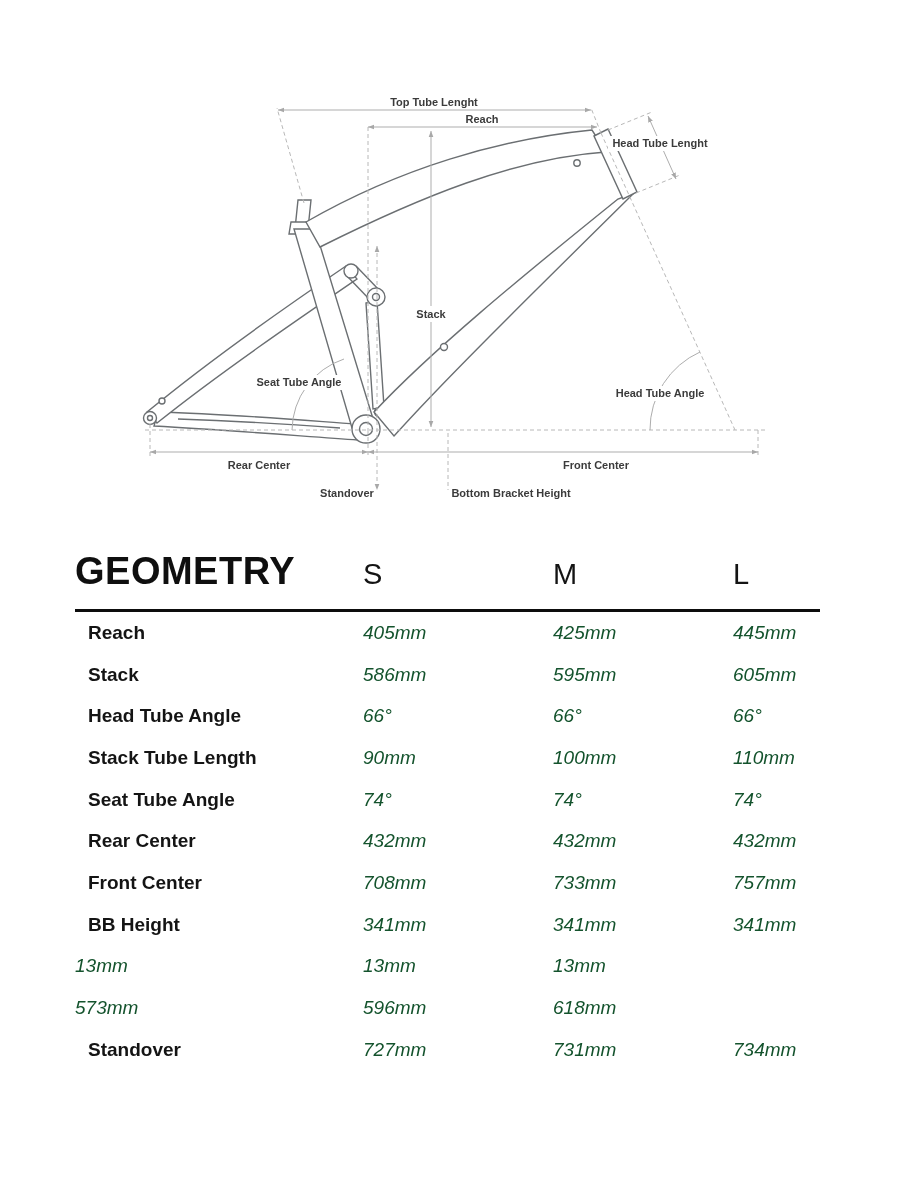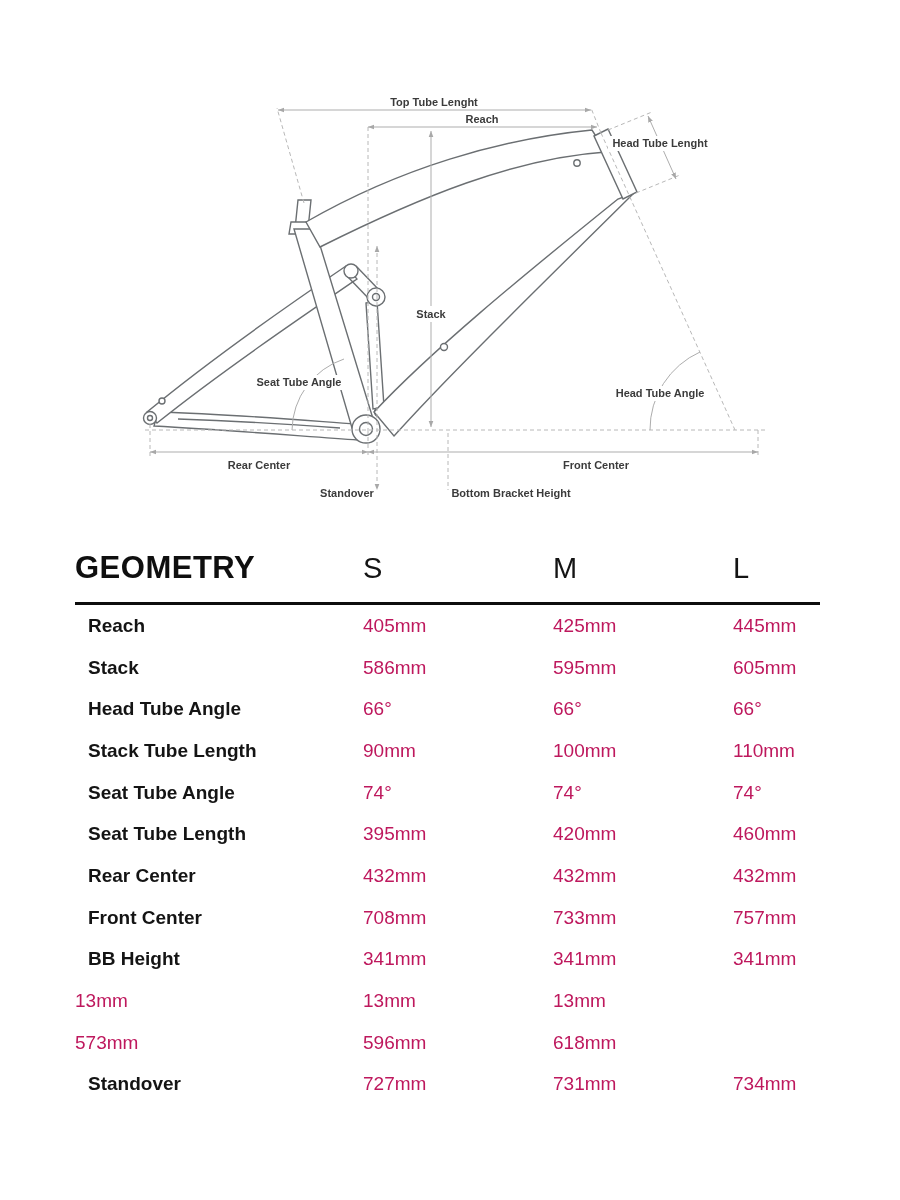--- a/index.html
+++ b/index.html
@@ -14,31 +14,31 @@
   svg { display:block; }
   svg text { font-family:"Liberation Sans", sans-serif; font-size:11px; font-weight:600; fill:#3b3b3b; }
 
   .table-wrap { width:745px; margin:30px 0 0 75px; }
   .thead {
     display:grid;
     grid-template-columns:288px 190px 180px 1fr;
     align-items:baseline;
     padding-bottom:16px;
   }
-  .t-title { font-size:31px; font-weight:800; letter-spacing:.5px; color:#0f0f0f; }
+  .t-title { font-size:38px; font-weight:800; letter-spacing:.5px; color:#0f0f0f; }
   .t-col { font-size:29px; font-weight:500; color:#141414; }
   .t-divider { height:0; border-top:3.5px solid #0d0d0d; }
   .trow {
     display:grid;
     grid-template-columns:288px 190px 180px 1fr;
     height:41.7px;
     align-items:center;
   }
   .tlabel { font-size:19px; font-weight:600; color:#141414; padding-left:13px; }
-  .tval   { font-size:19px; font-weight:400; color:#be185d; }
+  .tval   { font-size:19px; font-weight:400; color:#14532d;font-style:italic; }
 
   .dim  { stroke:#adadad; stroke-width:1; fill:none; }
   .dash { stroke:#b8b8b8; stroke-width:1; fill:none; stroke-dasharray:4 3; }
   .tube { fill:#ffffff; stroke:#6b6f72; stroke-width:1.4; }
   .lnk  { stroke:#6b6f72; stroke-width:1.4; fill:none; }
   .lblbg{ fill:#ffffff; }
 </style>
 </head>
 <body>
 
@@ -170,26 +170,20 @@
     <div class="tval">100mm</div>
     <div class="tval">110mm</div>
   </div>
   <div class="trow">
     <div class="tlabel">Seat Tube Angle</div>
     <div class="tval">74°</div>
     <div class="tval">74°</div>
     <div class="tval">74°</div>
   </div>
   <div class="trow">
-    <div class="tlabel">Seat Tube Length</div>
-    <div class="tval">395mm</div>
-    <div class="tval">420mm</div>
-    <div class="tval">460mm</div>
-  </div>
-  <div class="trow">
     <div class="tlabel">Rear Center</div>
     <div class="tval">432mm</div>
     <div class="tval">432mm</div>
     <div class="tval">432mm</div>
   </div>
   <div class="trow">
     <div class="tlabel">Front Center</div>
     <div class="tval">708mm</div>
     <div class="tval">733mm</div>
     <div class="tval">757mm</div>

